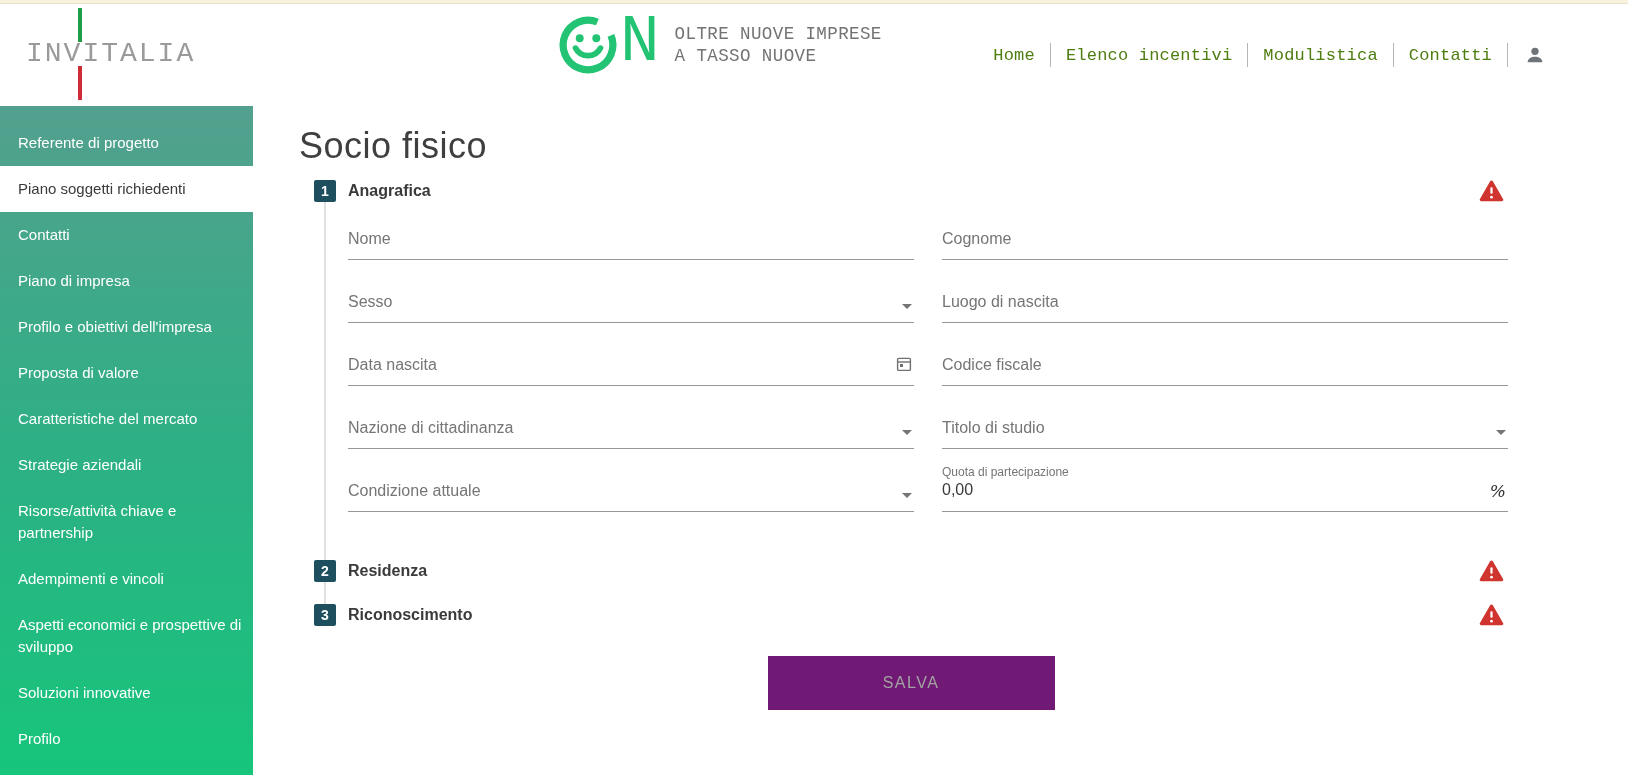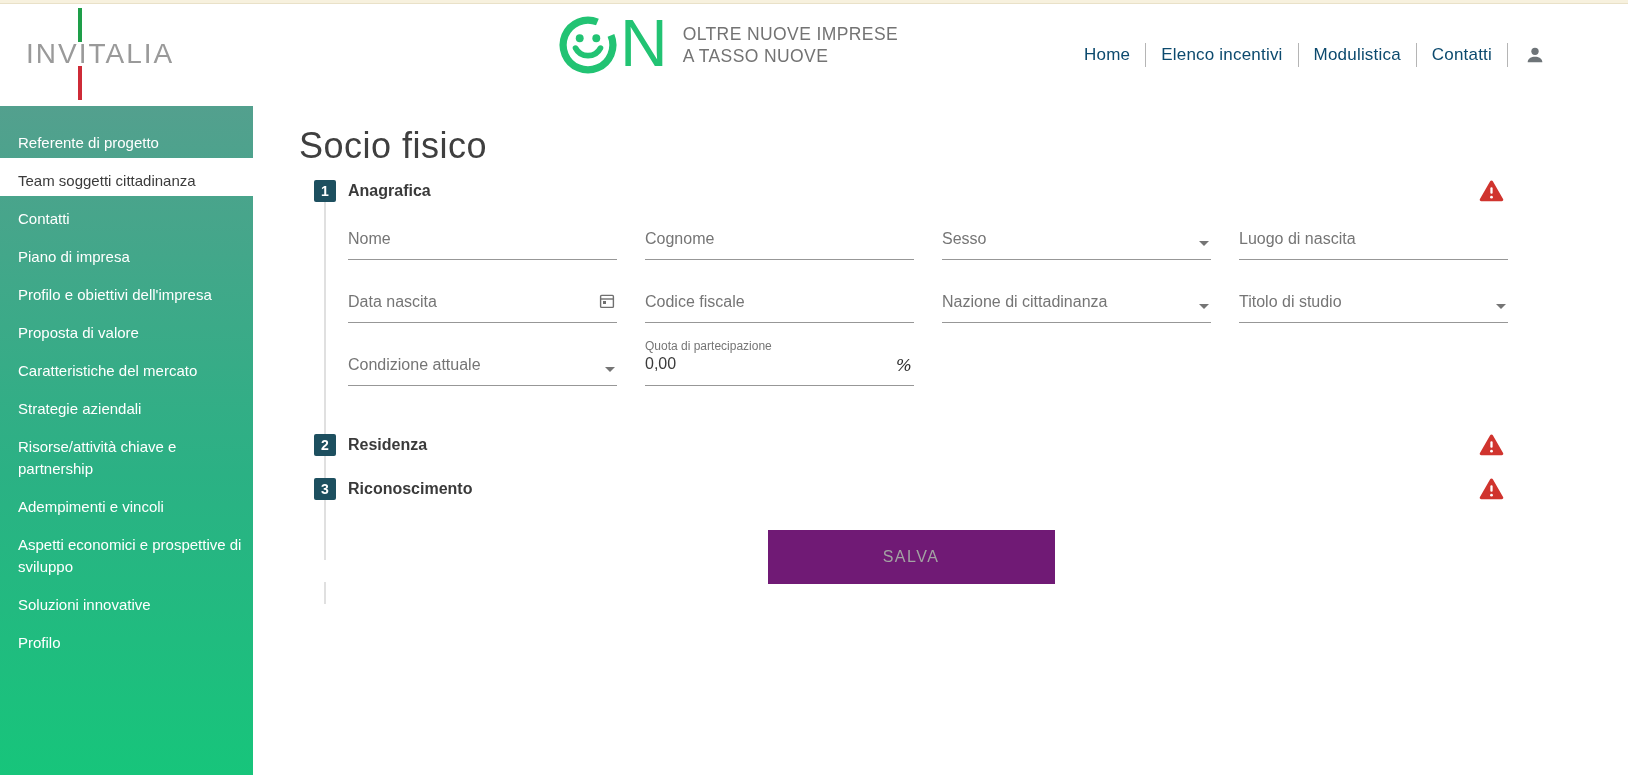--- a/index.html
+++ b/index.html
@@ -3,50 +3,50 @@
 <meta charset="utf-8">
 <style>
   * { margin:0; padding:0; box-sizing:border-box; }
   html,body { width:1628px; height:776px; overflow:hidden; background:#fff;
     font-family:"Liberation Sans", sans-serif; }
 
   
   .top-strip { height:4px; background:#f7f1de; border-bottom:1px solid #e9e1c8; }
 
   
-  .header { position:relative; height:102px; background:#fff; }
+  .header { position:relative; height:102px; background:#fff;font-family:Liberation Mono, monospace; }
 
   .brand { position:absolute; left:26px; top:4px; width:190px; height:96px; }
   .brand-text { position:absolute; left:0; top:30px; font-size:28px; letter-spacing:2px;
     color:#9a9a9a; font-weight:400; }
   .flag-bar { position:absolute; width:4px; height:34px; left:52px; }
   .flag-green { top:0; }
   .flag-red { top:58px; }
 
   .center-logo { position:absolute; left:559px; top:10px; display:flex; align-items:flex-start; }
   .smiley { margin-top:2px; }
   .on-n { font-size:66px; line-height:58px; margin-left:3px; font-weight:400; }
   .logo-caption { margin-left:15px; margin-top:9px; font-size:17.5px; line-height:22px;
     color:#737373; letter-spacing:0.4px; }
 
   .top-nav { position:absolute; right:82px; top:0; height:100%; display:flex;
     align-items:center; }
-  .top-nav a { text-decoration:none; color:#0c4a6e; font-size:17px; letter-spacing:0.2px;
+  .top-nav a { text-decoration:none; color:#4d7c0f; font-size:17px; letter-spacing:0.2px;
     padding:0 15px; cursor:pointer; }
   .nav-sep { width:1px; height:24px; background:#b5b5b5; }
   .user-icon { margin-left:16px; cursor:pointer; display:flex; align-items:center; }
 
   
   .layout { display:flex; height:669px; }
 
   
   .sidebar { width:253px; flex:0 0 253px; height:100%;
     background:linear-gradient(180deg, #53a08e 0%, #2bb184 55%, #17c57b 100%); }
   .sidebar ul { list-style:none; padding-top:14px; }
-  .sidebar li { padding:12px 8px 4px 18px; color:#ffffff; font-size:15px; line-height:22px;
+  .sidebar li { padding:12px 8px 12px 18px; color:#ffffff; font-size:15px; line-height:22px;
     cursor:pointer; }
   .sidebar li.active { background:#ffffff; color:#3b3b3b; }
 
   
   .content { flex:1; padding:20px 120px 0 46px; }
   .page-title { font-size:36px; font-weight:300; letter-spacing:0.5px; color:#3f3f3f;
     line-height:40px; margin-bottom:14px; }
 
   .stepper { position:relative; margin-left:15px; }
   .connector { position:absolute; left:10px; width:2px; background:#e0e0e0; }
@@ -55,21 +55,21 @@
 
   .section-header { display:flex; align-items:center; height:22px; position:relative; }
   .section-header .num-badge { width:22px; height:22px; background:#1d4f5f; color:#fff;
     font-size:14px; font-weight:bold; display:flex; align-items:center; justify-content:center;
     border-radius:2px; flex:0 0 22px; cursor:pointer; }
   .section-header .sec-label { margin-left:12px; font-size:16px; font-weight:bold; color:#3a3a3a; }
   .section-header .warn { margin-left:auto; margin-right:4px; display:flex; align-items:center; }
   .sec-2 { margin-top:48px; }
   .sec-3 { margin-top:22px; }
 
-  .form-grid { display:grid; grid-template-columns:1fr 1fr 1fr 1fr; column-gap:28px; row-gap:15px;
+  .form-grid { display:grid; grid-template-columns:1fr 1fr; column-gap:28px; row-gap:15px;
     margin:10px 0 0 34px; }
   .field { position:relative; height:48px; border-bottom:1px solid #979797;
     display:flex; align-items:flex-end; }
   .field input { border:none; outline:none; background:transparent; width:100%;
     font-family:"Liberation Sans", sans-serif; font-size:16px; color:#3a3a3a;
     padding:0 0 11px 0; }
   .field input::placeholder { color:#757575; opacity:1; }
   .adorn { display:flex; align-items:center; margin:0 2px 13px 8px; flex:0 0 auto; }
   .dd-arrow { width:0; height:0; border-left:5px solid transparent;
     border-right:5px solid transparent; border-top:5px solid #757575; cursor:pointer; }
@@ -126,21 +126,21 @@
       </svg>
     </span>
   </nav>
 </header>
 
 <div class="layout">
 
   <aside class="sidebar">
     <ul>
       <li>Referente di progetto</li>
-      <li class="active">Team soggetti cittadinanza</li>
+      <li class="active">Piano soggetti richiedenti</li>
       <li>Contatti</li>
       <li>Piano di impresa</li>
       <li>Profilo e obiettivi dell'impresa</li>
       <li>Proposta di valore</li>
       <li>Caratteristiche del mercato</li>
       <li>Strategie aziendali</li>
       <li>Risorse/attività chiave e partnership</li>
       <li>Adempimenti e vincoli</li>
       <li>Aspetti economici e prospettive di sviluppo</li>
       <li>Soluzioni innovative</li>

